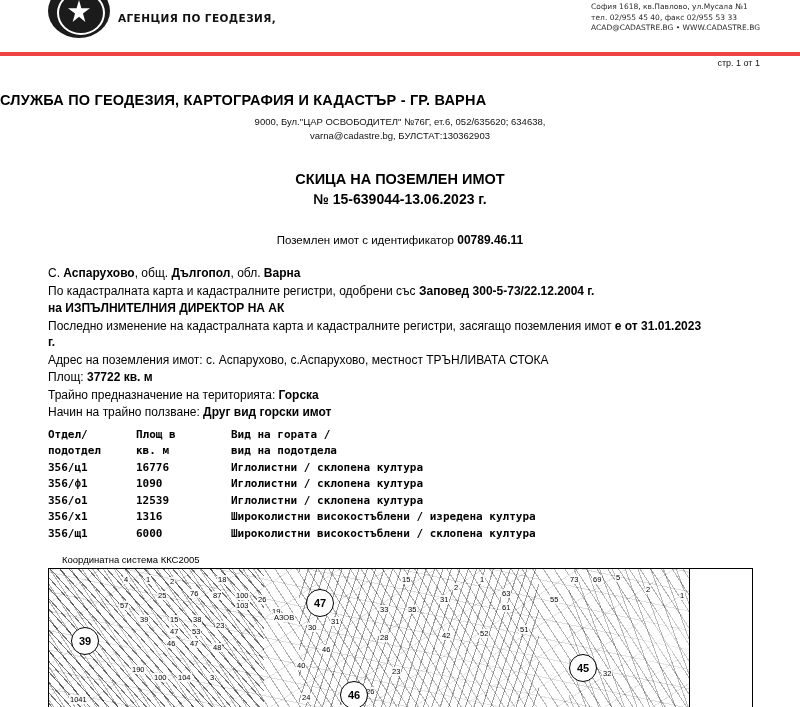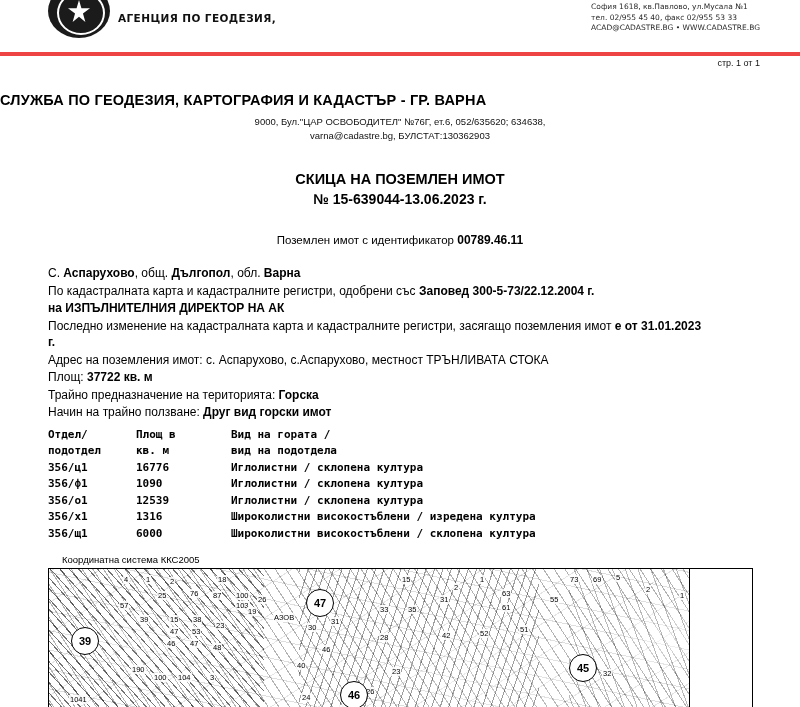--- a/index.html
+++ b/index.html
@@ -312,21 +312,21 @@
         <div class="map-num" style="left: 520px; top: 6px;">73</div>
         <div class="map-num" style="left: 543px; top: 6px;">69</div>
         <div class="map-num" style="left: 566px; top: 4px;">5</div>
         <div class="map-num" style="left: 70px; top: 32px;">57</div>
         <div class="map-num" style="left: 108px; top: 22px;">25</div>
         <div class="map-num" style="left: 140px; top: 20px;">76</div>
         <div class="map-num" style="left: 163px; top: 22px;">87</div>
         <div class="map-num" style="left: 186px; top: 22px;">100</div>
         <div class="map-num" style="left: 186px; top: 32px;">103</div>
         <div class="map-num" style="left: 208px; top: 26px;">26</div>
-        <div class="map-num" style="left: 198px; top: 38px;">19</div>
+        <div class="map-num" style="left: 222px; top: 38px;">19</div>
         <div class="map-num" style="left: 330px; top: 36px;">33</div>
         <div class="map-num" style="left: 358px; top: 36px;">35</div>
         <div class="map-num" style="left: 390px; top: 26px;">31</div>
         <div class="map-num" style="left: 452px; top: 20px;">63</div>
         <div class="map-num" style="left: 452px; top: 34px;">61</div>
         <div class="map-num" style="left: 500px; top: 26px;">55</div>
         <div class="map-num" style="left: 596px; top: 16px;">2</div>
         <div class="map-num" style="left: 630px; top: 22px;">1</div>
         <div class="map-num" style="left: 90px; top: 46px;">39</div>
         <div class="map-num" style="left: 120px; top: 46px;">15</div>

